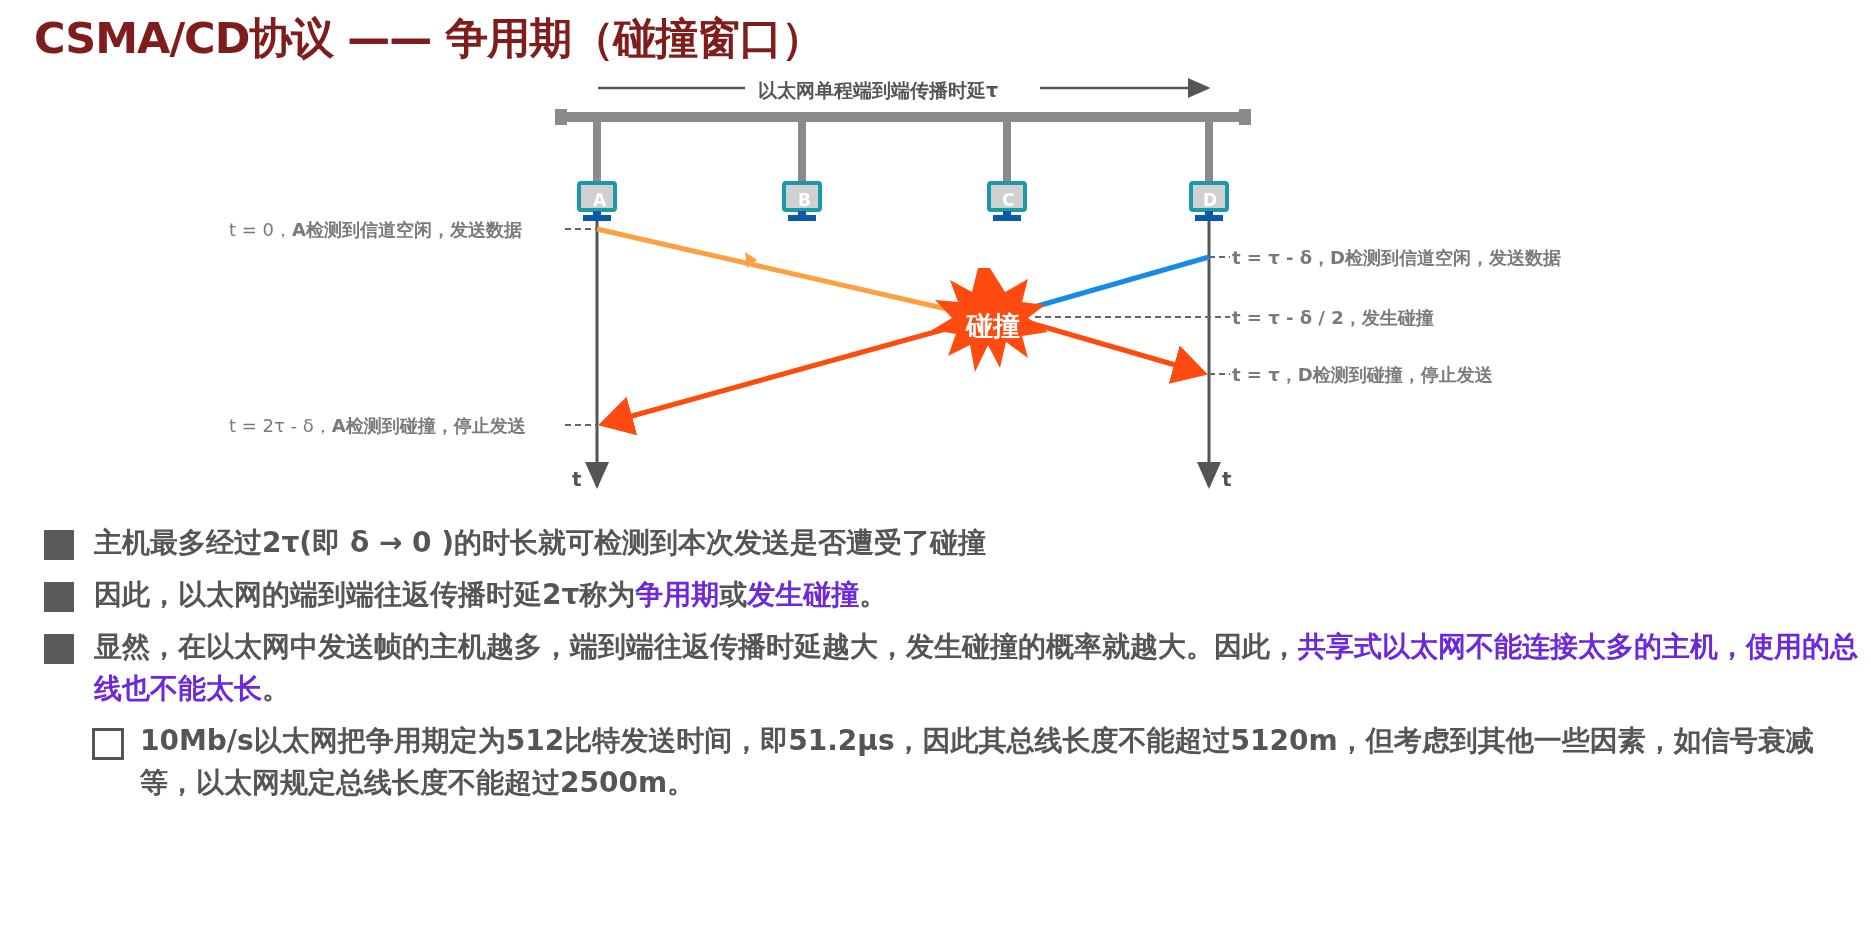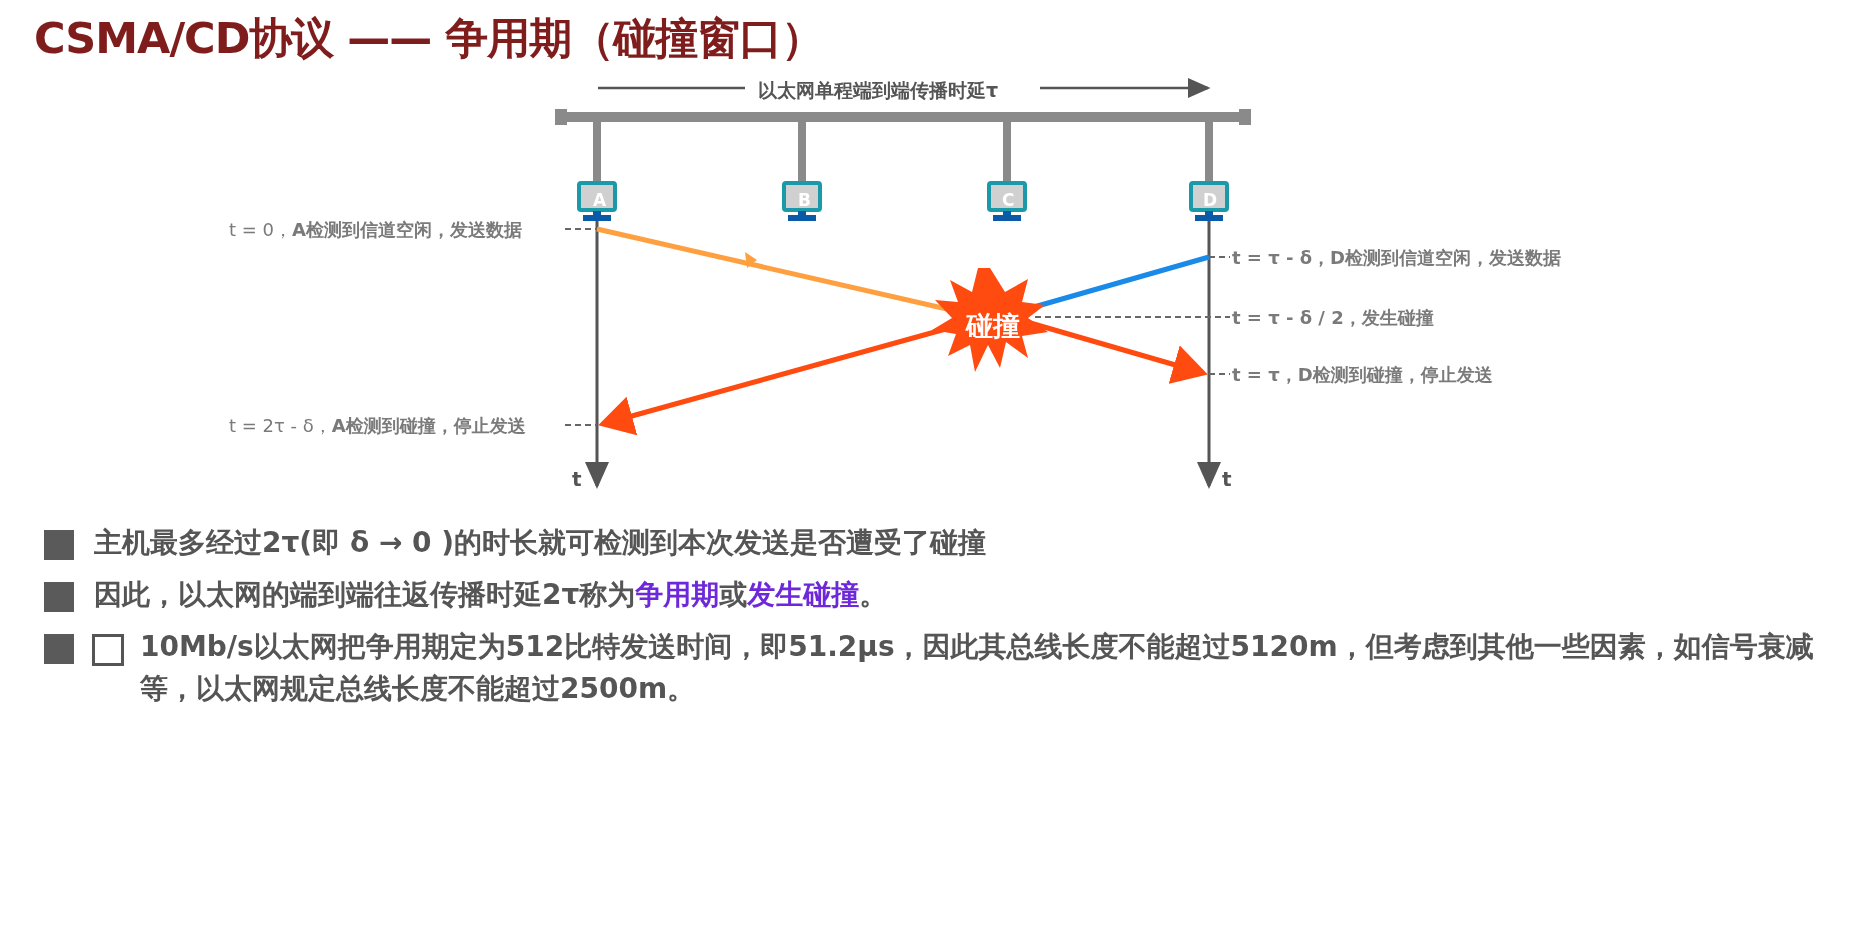--- a/index.html
+++ b/index.html
@@ -122,17 +122,21 @@
     <span class="sq"></span>
     <span>主机最多经过2τ(即 δ → 0 )的时长就可检测到本次发送是否遭受了碰撞</span>
   </div>
   <div class="bullet">
     <span class="sq"></span>
     <span>因此，以太网的端到端往返传播时延2τ称为</span><span class="red">争用期</span><span>或</span><span class="red">发生碰撞</span><span>。</span>
   </div>
   <div class="bullet">
     <span class="sq"></span>
   </div>
+  <div class="bullet">
+    <span class="sq"></span>
+    <span>显然，在以太网中发送帧的主机越多，端到端往返传播时延越大，发生碰撞的概率就越大。因此，</span><span class="red">共享式以太网不能连接太多的主机，使用的总线也不能太长</span><span>。</span>
+  </div>
   <div class="bullet sub">
     <span class="sq"></span>
     <span>10Mb/s以太网把争用期定为512比特发送时间，即51.2μs，因此其总线长度不能超过5120m，但考虑到其他一些因素，如信号衰减等，以太网规定总线长度不能超过2500m。</span>
   </div>
 </div>
 
 </body></html>

